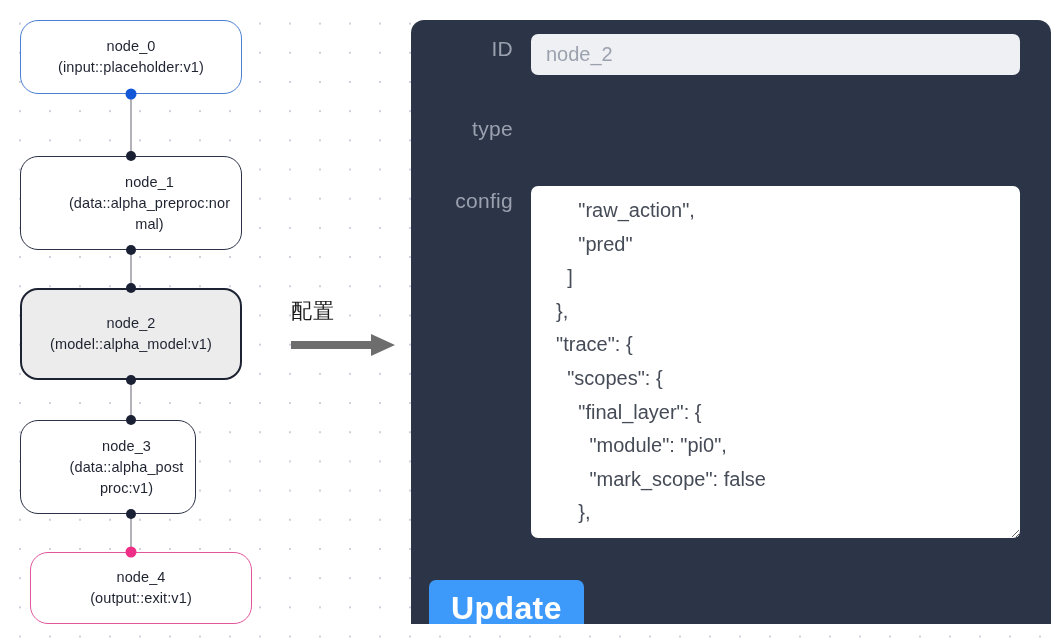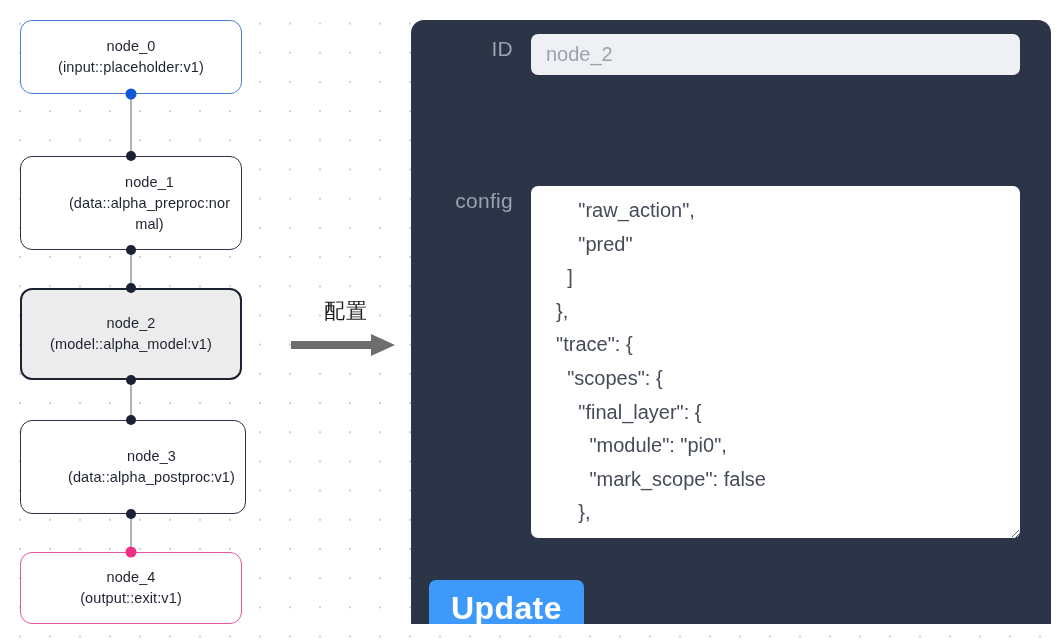--- a/index.html
+++ b/index.html
@@ -24,42 +24,42 @@
     background-color: #ffffff;
     background-image: radial-gradient(#cfd0dc 1.05px, transparent 1.05px);
     background-size: 30px 29.2px;
     background-position: 5px 9px;
   }
 
   
   .node {
     position: absolute;
     box-sizing: border-box;
-    border-radius: 12px;
+    border-radius: 18px;
     background: #ffffff;
     display: flex;
     align-items: center;
     justify-content: center;
     text-align: center;
     color: #1e2330;
     font-size: 14.5px;
     line-height: 21px;
     letter-spacing: 0.1px;
     padding: 4px 9px;
     word-break: break-all;
   }
   .node .node-label { display: block; }
 
   .node.variant-input  { border: 1.6px solid #4a7fd4; }
   .node.variant-plain  { border: 1.4px solid #2b3147; padding-left: 46px; }
   .node.variant-selected {
     border: 2px solid #1e2333;
     background: #ececec;
   }
-  .node.variant-output { border: 1.8px solid #e0559b; }
+  .node.variant-output { border: 1.8px solid #e0559b; margin-left: 10px; }
 
   
   .handle {
     position: absolute;
     width: 10px; height: 10px;
     border-radius: 50%;
     background: #1b2135;
     transform: translate(-50%, -50%);
     z-index: 5;
   }
@@ -80,21 +80,20 @@
     left: 291px;
     top: 298px;
     width: 110px;
     height: 70px;
     z-index: 8;
   }
   #transition-annotation .anno-text {
     display: block;
     font-size: 21px;
     color: #1b1b1b;
-    text-align: center;
     letter-spacing: 1px;
     line-height: 26px;
   }
   #transition-annotation .arrow-wrap {
     position: absolute;
     left: 0; top: 33px;
     width: 106px; height: 28px;
   }
 
   
@@ -210,21 +209,21 @@
   </div>
   <div class="handle" style="left:131px; top:156px;"></div>
   <div class="handle" style="left:131px; top:250px;"></div>
 
   <div class="node variant-selected" style="left:20px; top:288px; width:222px; height:92px;">
     <span class="node-label">node_2<br>(model::alpha_model:v1)</span>
   </div>
   <div class="handle" style="left:131px; top:288px;"></div>
   <div class="handle" style="left:131px; top:380px;"></div>
 
-  <div class="node variant-plain" style="left:20px; top:420px; width:226px; height:94px;">
+  <div class="node variant-plain" style="left:20px; top:420px; width:176px; height:94px;">
     <span class="node-label">node_3<br>(data::alpha_postproc:v1)</span>
   </div>
   <div class="handle" style="left:131px; top:420px;"></div>
   <div class="handle" style="left:131px; top:514px;"></div>
 
   <div class="node variant-output" style="left:20px; top:552px; width:222px; height:72px;">
     <span class="node-label">node_4<br>(output::exit:v1)</span>
   </div>
   <div class="handle handle-pink" style="left:131px; top:552px;"></div>
 </div>
@@ -239,20 +238,21 @@
 </div>
 
 <div id="config-panel">
 
   <div class="field-row" id="row-id">
     <div class="field-label">ID</div>
     <input class="field-input" type="text" value="node_2" style="">
   </div>
 
   <div class="field-row" id="row-type">
+    <div class="field-label">type</div>
   </div>
 
   <div class="field-row" id="row-config">
     <div class="field-label">config</div>
     <textarea id="config-textarea" style="">      "raw_action",
       "pred"
     ]
   },
   "trace": {
     "scopes": {

